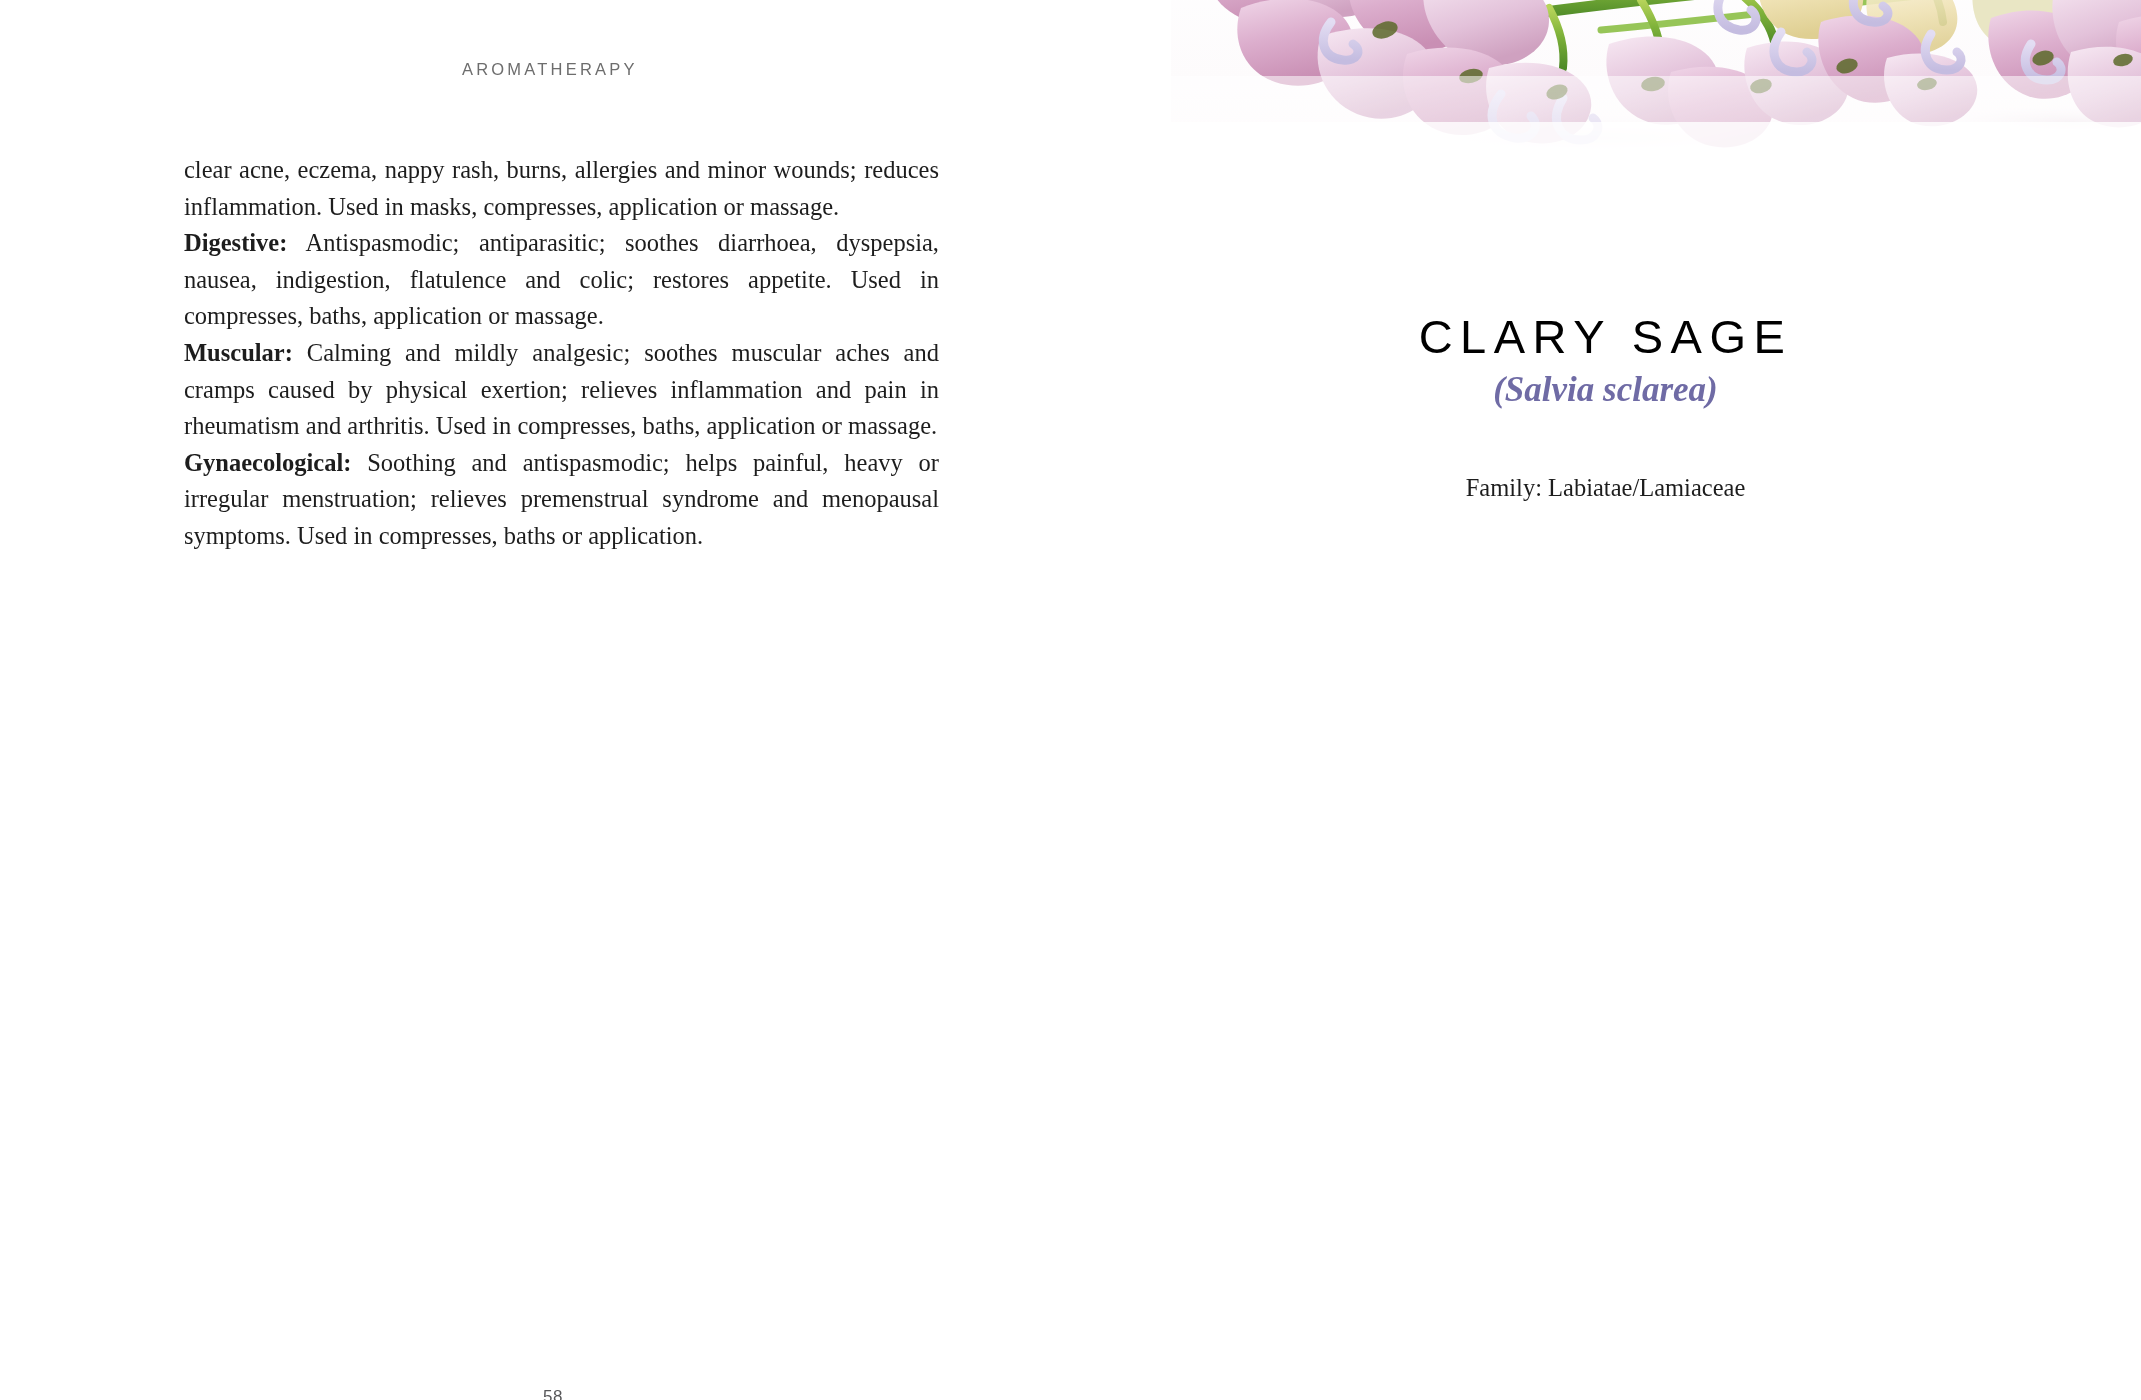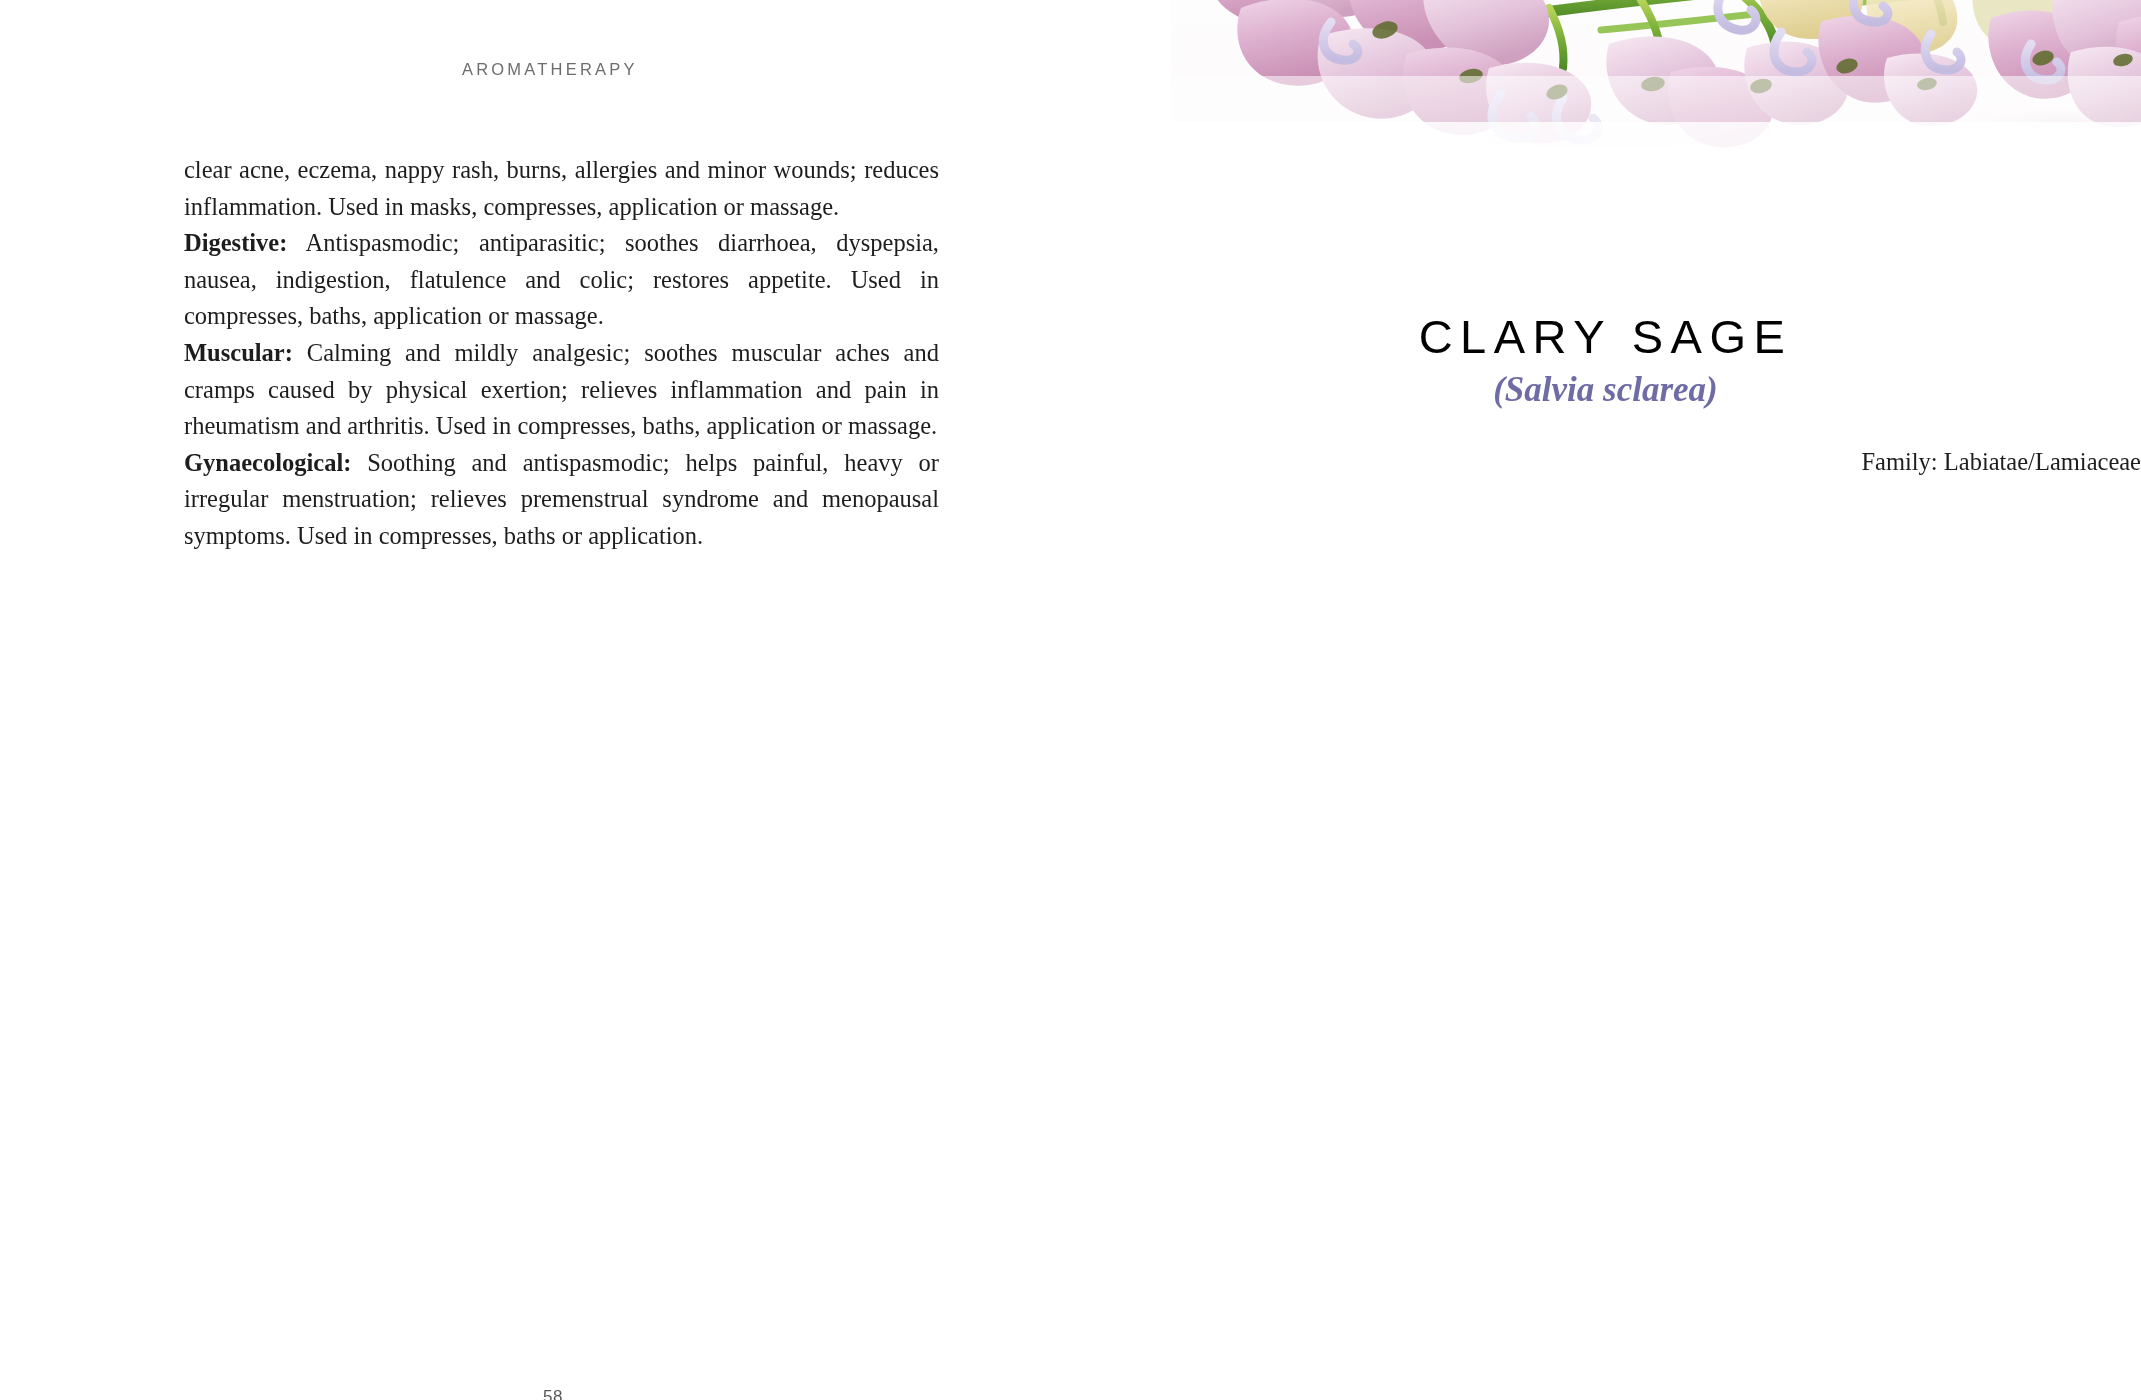--- a/index.html
+++ b/index.html
@@ -62,21 +62,21 @@
   .plant-latin{
     font-family:"Liberation Serif", serif;
     font-style:italic;
     font-size:35px;
     color:#6f6ba5;
     line-height:1.25;
     margin-top:6px;
     font-weight:bold;
   }
   .family{
-    position:absolute;left:0;top:448px;width:1071px;text-align:right;
+    position:absolute;left:0;top:474px;width:1071px;text-align:center;
     font-size:24.5px;color:#1d1d1d;
   }
 
   
   .folio{
     position:absolute;top:1387px;
     font-family:"Liberation Sans", sans-serif;
     font-size:17px;
     color:#58585a;
     letter-spacing:.5px;

